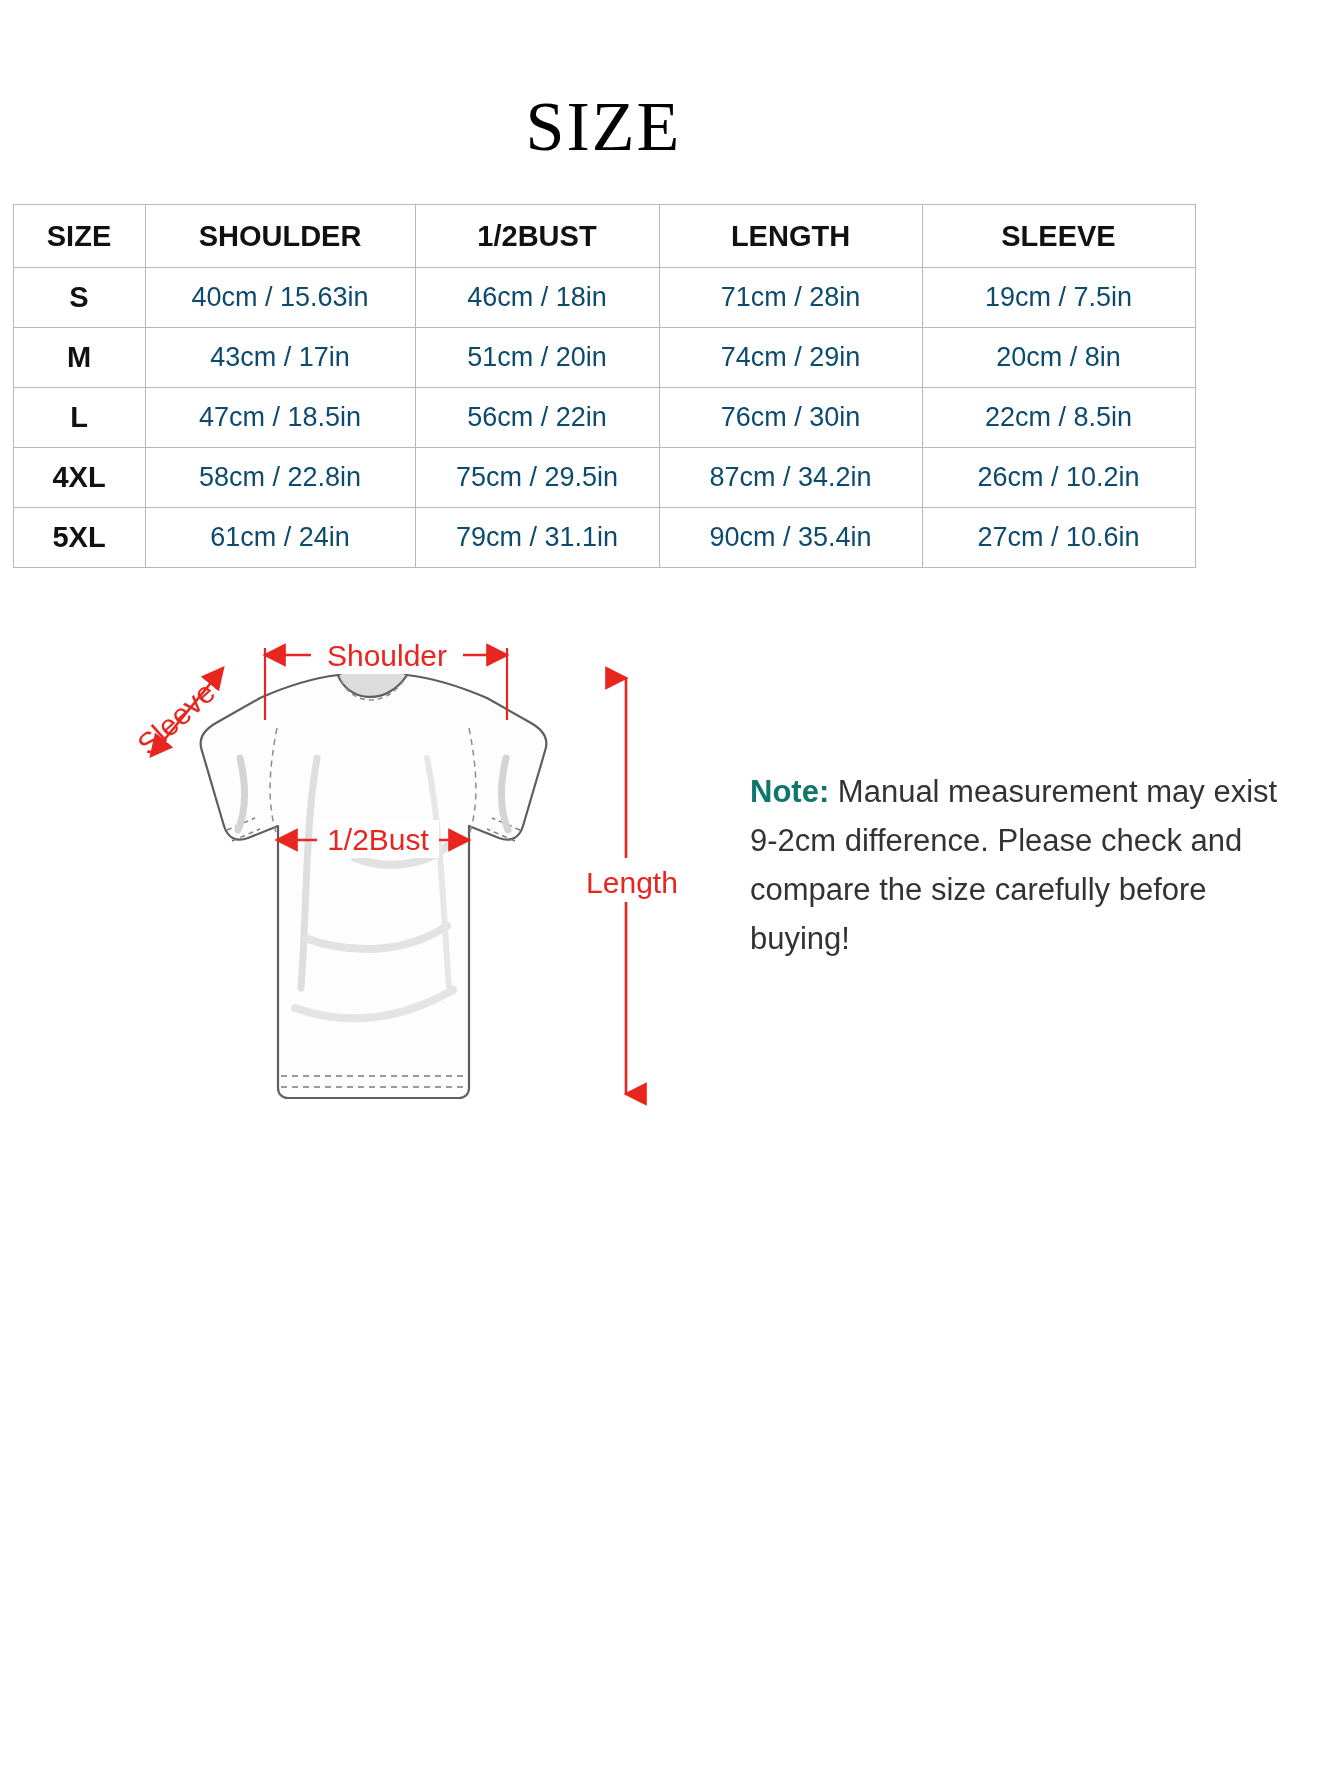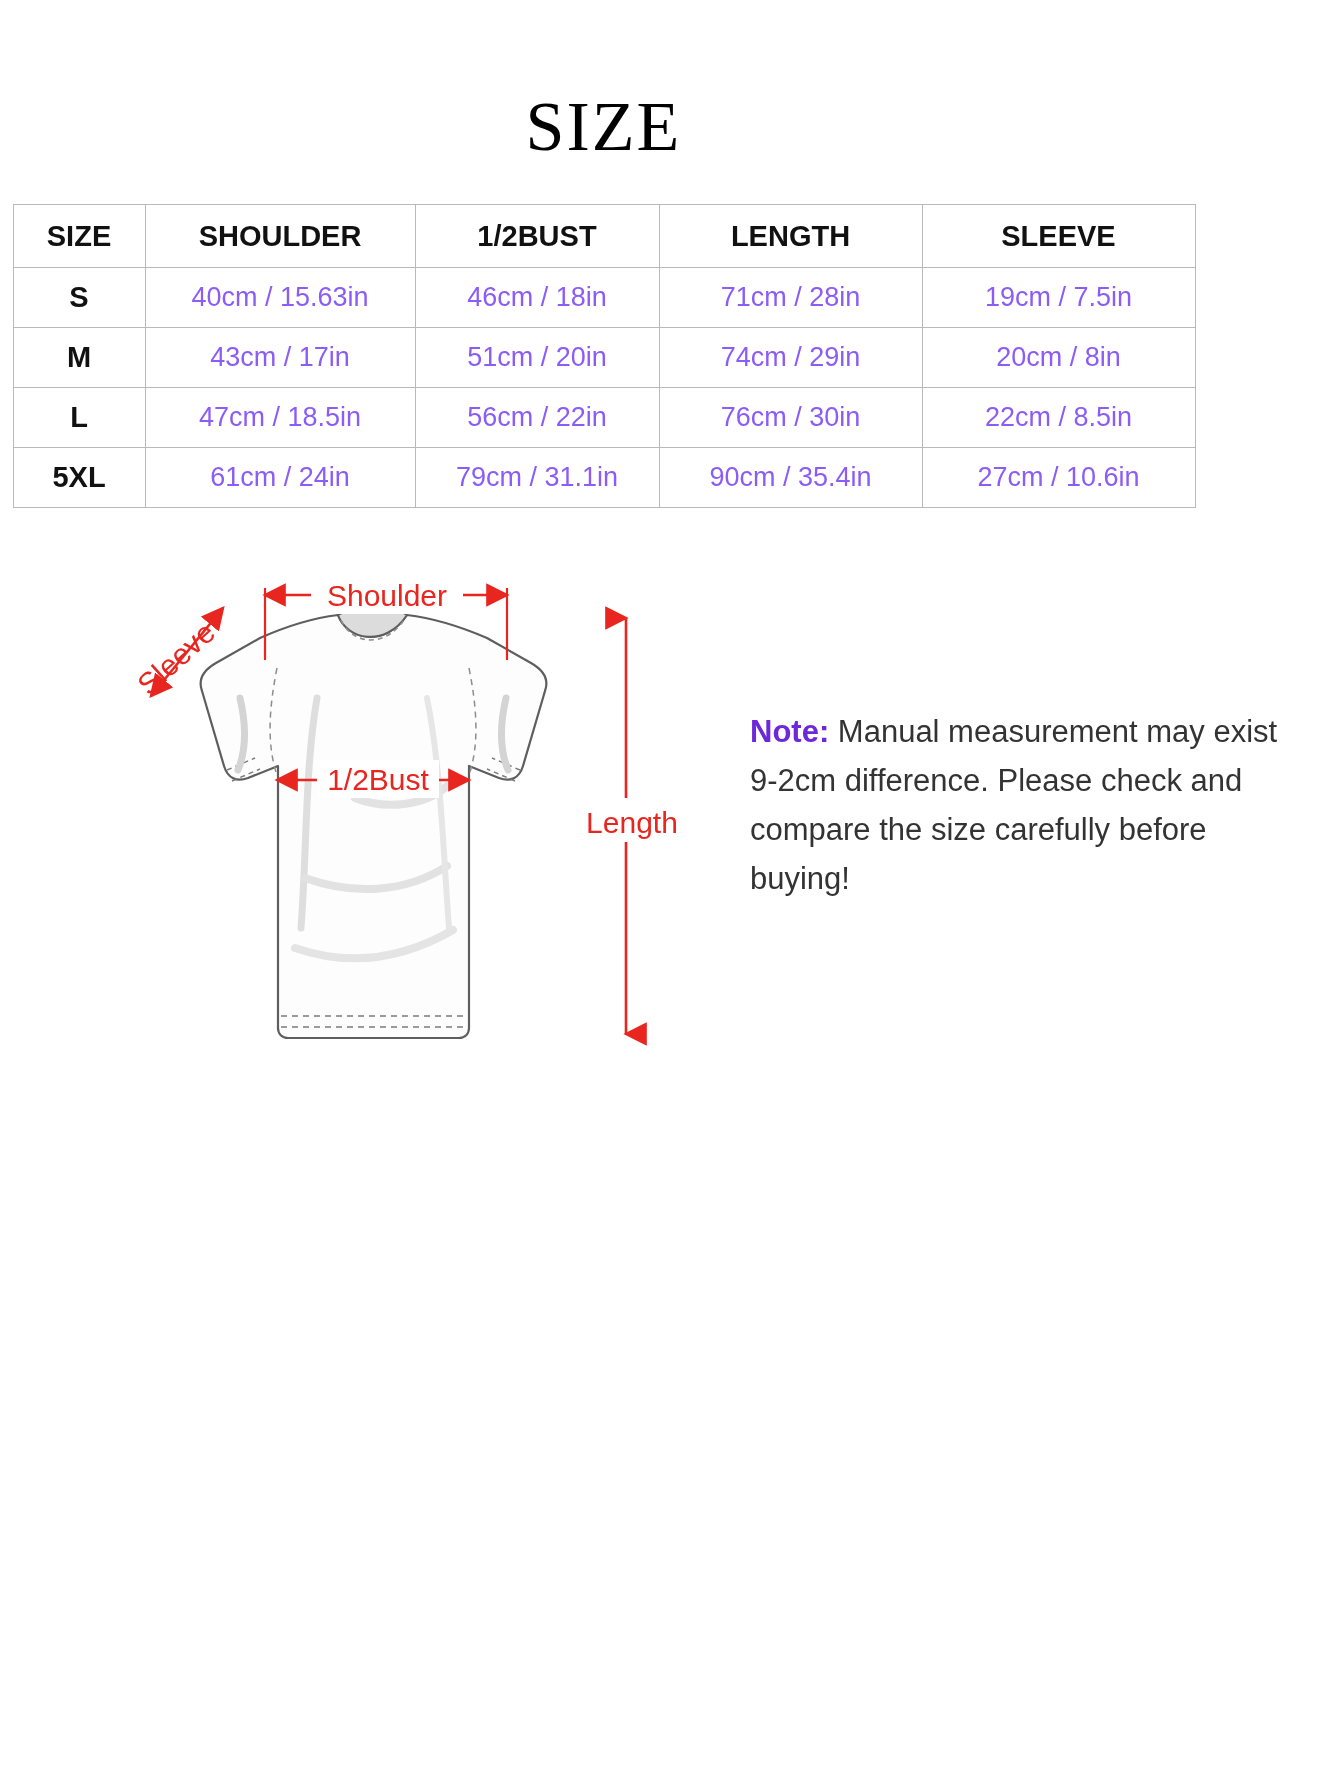--- a/index.html
+++ b/index.html
@@ -42,21 +42,21 @@
   table.size-table {
     border-collapse: collapse;
     width: 100%;
     table-layout: fixed;
   }
   table.size-table th,
   table.size-table td {
     border: 1px solid #b9b9b9;
     text-align: center;
     font-size: 27px;
-    color: #8b5cf6;
+    color: #0c4a6e;
     height: 59px;
     padding: 0 4px;
     font-weight: 400;
   }
   table.size-table thead th {
     font-size: 29px;
     font-weight: 700;
     color: #111;
     height: 62px;
   }
@@ -98,21 +98,21 @@
     position: absolute;
     left: 750px;
     top: 160px;
     width: 530px;
     font-size: 31px;
     line-height: 1.58;
     color: #333;
   }
   .note .note-label {
     font-weight: 700;
-    color: #6d28d9;
+    color: #0f766e;
   }
 </style>
 </head>
 <body>
 
 <div class="page">
 
   <h1 class="title">SIZE</h1>
 
   <div class="table-wrap">
@@ -147,20 +147,27 @@
           <td>51cm / 20in</td>
           <td>74cm / 29in</td>
           <td>20cm / 8in</td>
         </tr>
         <tr>
           <td class="size-col">L</td>
           <td>47cm / 18.5in</td>
           <td>56cm / 22in</td>
           <td>76cm / 30in</td>
           <td>22cm / 8.5in</td>
+        </tr>
+        <tr>
+          <td class="size-col">4XL</td>
+          <td>58cm / 22.8in</td>
+          <td>75cm / 29.5in</td>
+          <td>87cm / 34.2in</td>
+          <td>26cm / 10.2in</td>
         </tr>
         <tr>
           <td class="size-col">5XL</td>
           <td>61cm / 24in</td>
           <td>79cm / 31.1in</td>
           <td>90cm / 35.4in</td>
           <td>27cm / 10.6in</td>
         </tr>
       </tbody>
     </table>

